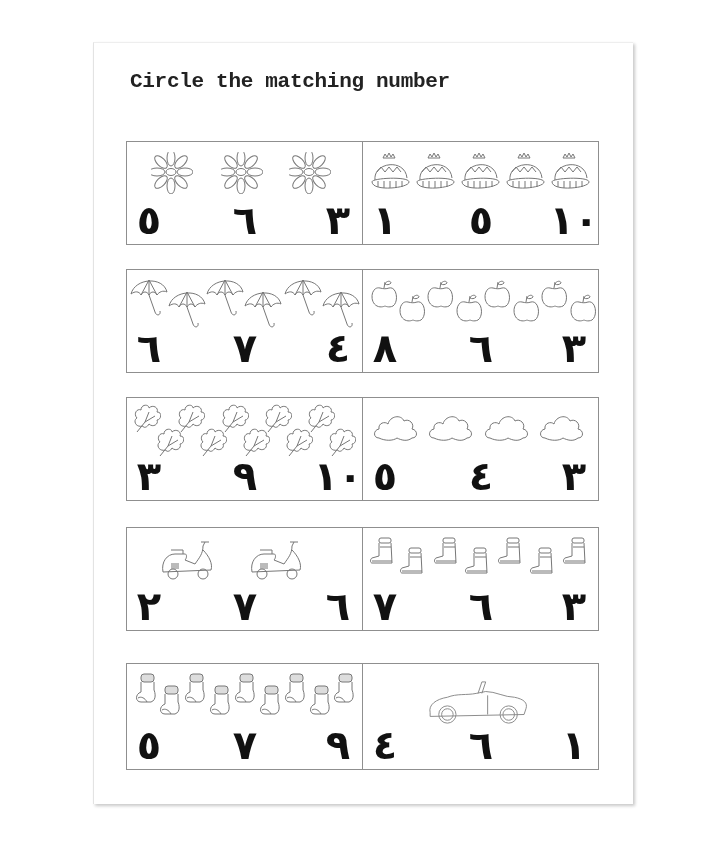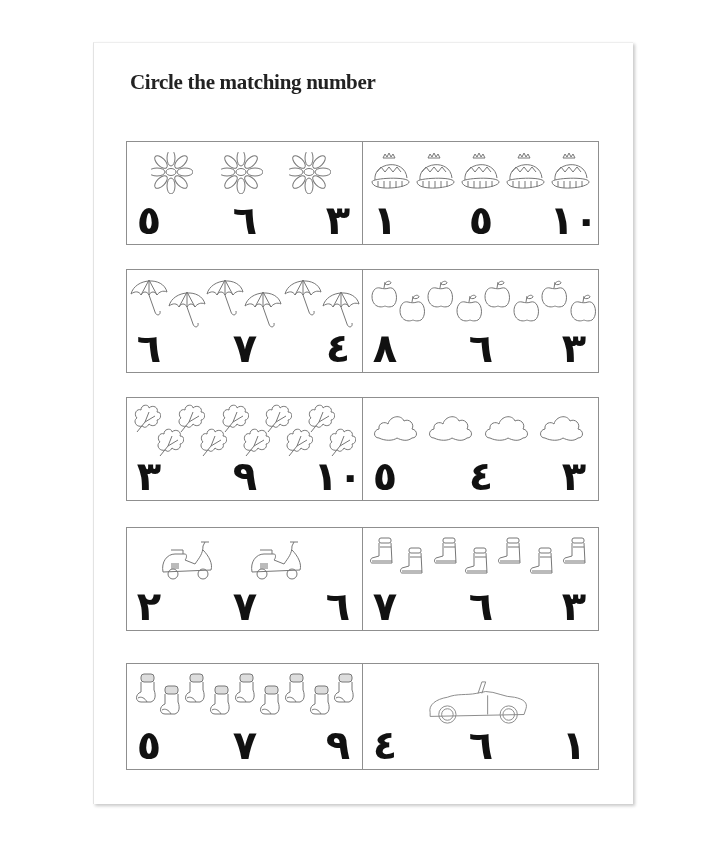--- a/index.html
+++ b/index.html
@@ -1,20 +1,20 @@
 <!DOCTYPE html>
 <html><head>
 <meta charset="utf-8">
 <style>
   html,body{margin:0;padding:0;background:#ffffff;}
   body{width:718px;height:844px;position:relative;overflow:hidden;font-family:"DejaVu Sans",sans-serif;}
   .page{position:absolute;left:93px;top:42px;width:539px;height:761px;background:#fff;
         border-left:1px solid #e3e3e3;border-top:1px solid #eeeeee;
         box-shadow:2px 2px 3px #c9c9c9;}
-  .title{position:absolute;left:130px;top:70px;font-family:Liberation Serif, serif;font-weight:bold;
+  .title{position:absolute;left:130px;top:70px;font-family:Liberation Mono, monospace;font-weight:bold;
          font-size:21px;color:#222;letter-spacing:-0.3px;}
   .row{position:absolute;left:126px;width:473px;display:flex;border:1px solid #8f8f8f;box-sizing:border-box;}
   .cell{flex:1;position:relative;}
   .cell + .cell{border-left:1px solid #8f8f8f;}
   .pics{position:absolute;left:0;right:0;top:4px;height:60px;}
   .pics svg{position:absolute;}
   .nums{position:absolute;left:0;right:0;bottom:2px;height:44px;direction:ltr;}
   .num{position:absolute;bottom:0;font-family:"DejaVu Sans",sans-serif;font-weight:bold;font-size:40px;
        line-height:44px;color:#111;width:60px;text-align:center;}
   .n0{left:-8px;}

